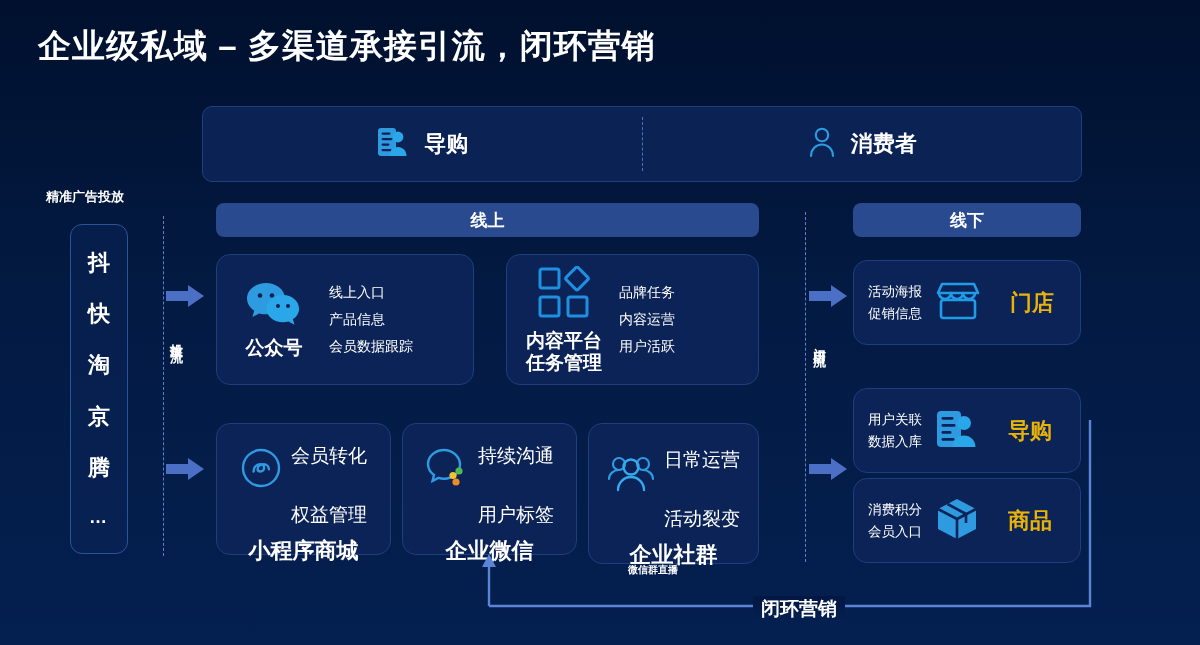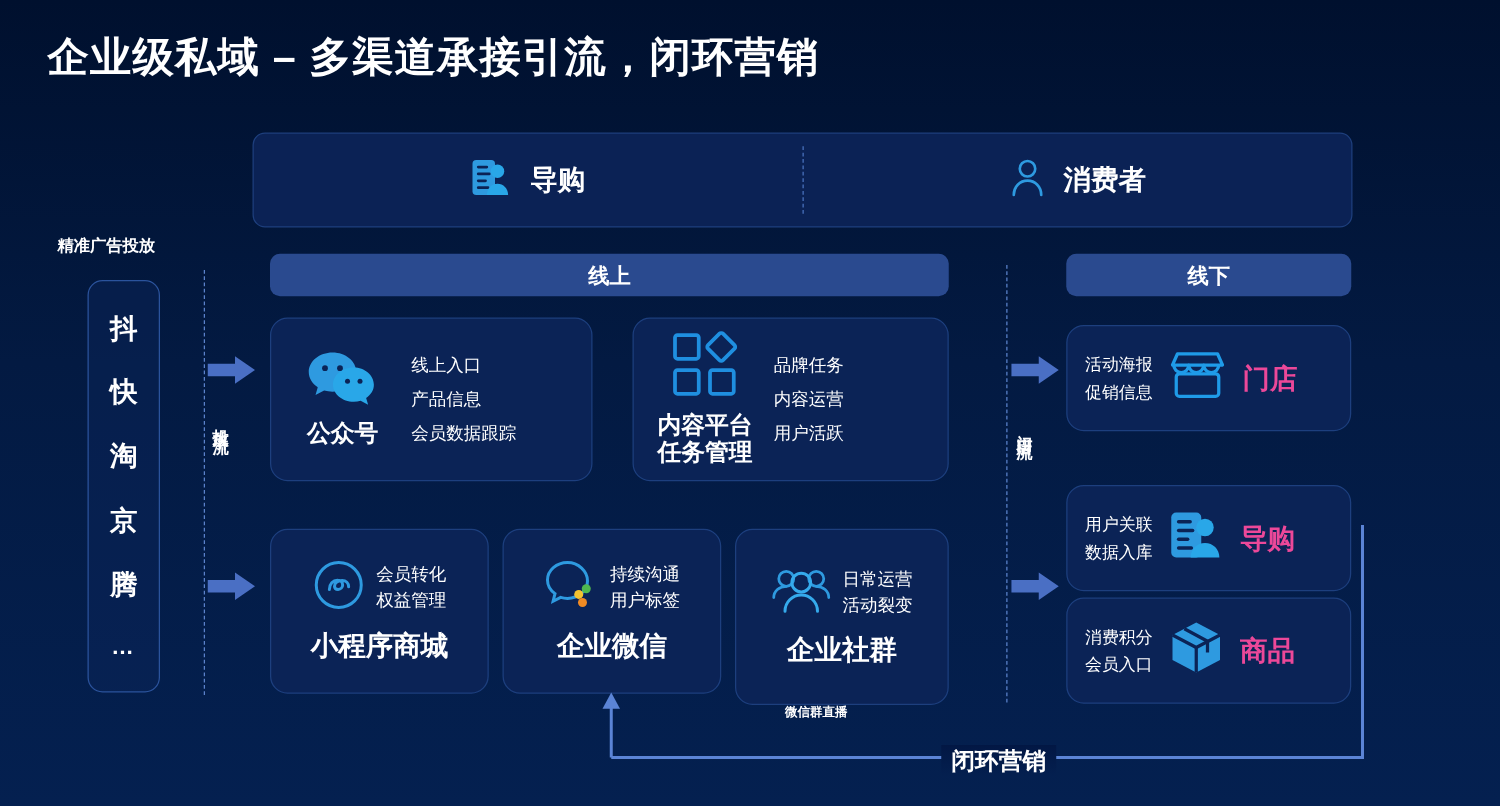--- a/index.html
+++ b/index.html
@@ -129,35 +129,35 @@
   .card.c-mini  { left: 216px; top: 423px; width: 175px; height: 132px; }
   .card.c-wecom { left: 402px; top: 423px; width: 175px; height: 132px; }
   .card.c-group { left: 588px; top: 423px; width: 171px; height: 141px; }
 
   .botcard {
     height: 100%; display: flex; flex-direction: column;
     align-items: center; justify-content: center; gap: 8px; padding: 8px;
   }
   .botcard-top { display: flex; align-items: center; gap: 9px; }
   .botcard-lines { display: flex; flex-direction: column; gap: 3px; }
-  .botcard-line { font-size: 14px; color: #ffffff; white-space: nowrap; }
+  .botcard-line { font-size: 19px; color: #ffffff; white-space: nowrap; margin-top: 30px; }
   .botcard-name { font-size: 22px; font-weight: 700; color: #ffffff; white-space: nowrap; }
 
   
   .card.c-store { left: 853px; top: 260px; width: 228px; height: 85px; }
   .card.c-guide { left: 853px; top: 388px; width: 228px; height: 85px; }
   .card.c-goods { left: 853px; top: 478px; width: 228px; height: 85px; }
 
   .offrow {
     height: 100%; display: flex; align-items: center;
     justify-content: flex-start; gap: 12px; padding: 0 14px;
   }
   .off-lines { display: flex; flex-direction: column; gap: 4px; }
   .off-line { font-size: 13.5px; color: #ffffff; white-space: nowrap; }
-  .off-name { font-size: 22px; font-weight: 700; color: #ec4899; white-space: nowrap; }
+  .off-name { font-size: 22px; font-weight: 700; color: #eab308; white-space: nowrap; margin-left: 16px; }
 
   
   .loop-note {
     position: absolute; left: 628px; top: 563px;
     font-size: 10px; font-weight: 700; color: #ffffff; white-space: nowrap;
   }
   .loop-label {
     position: absolute; left: 753px; top: 596px;
     font-size: 19px; font-weight: 700; color: #ffffff; white-space: nowrap;
     background: linear-gradient(180deg,#021744,#042050);

